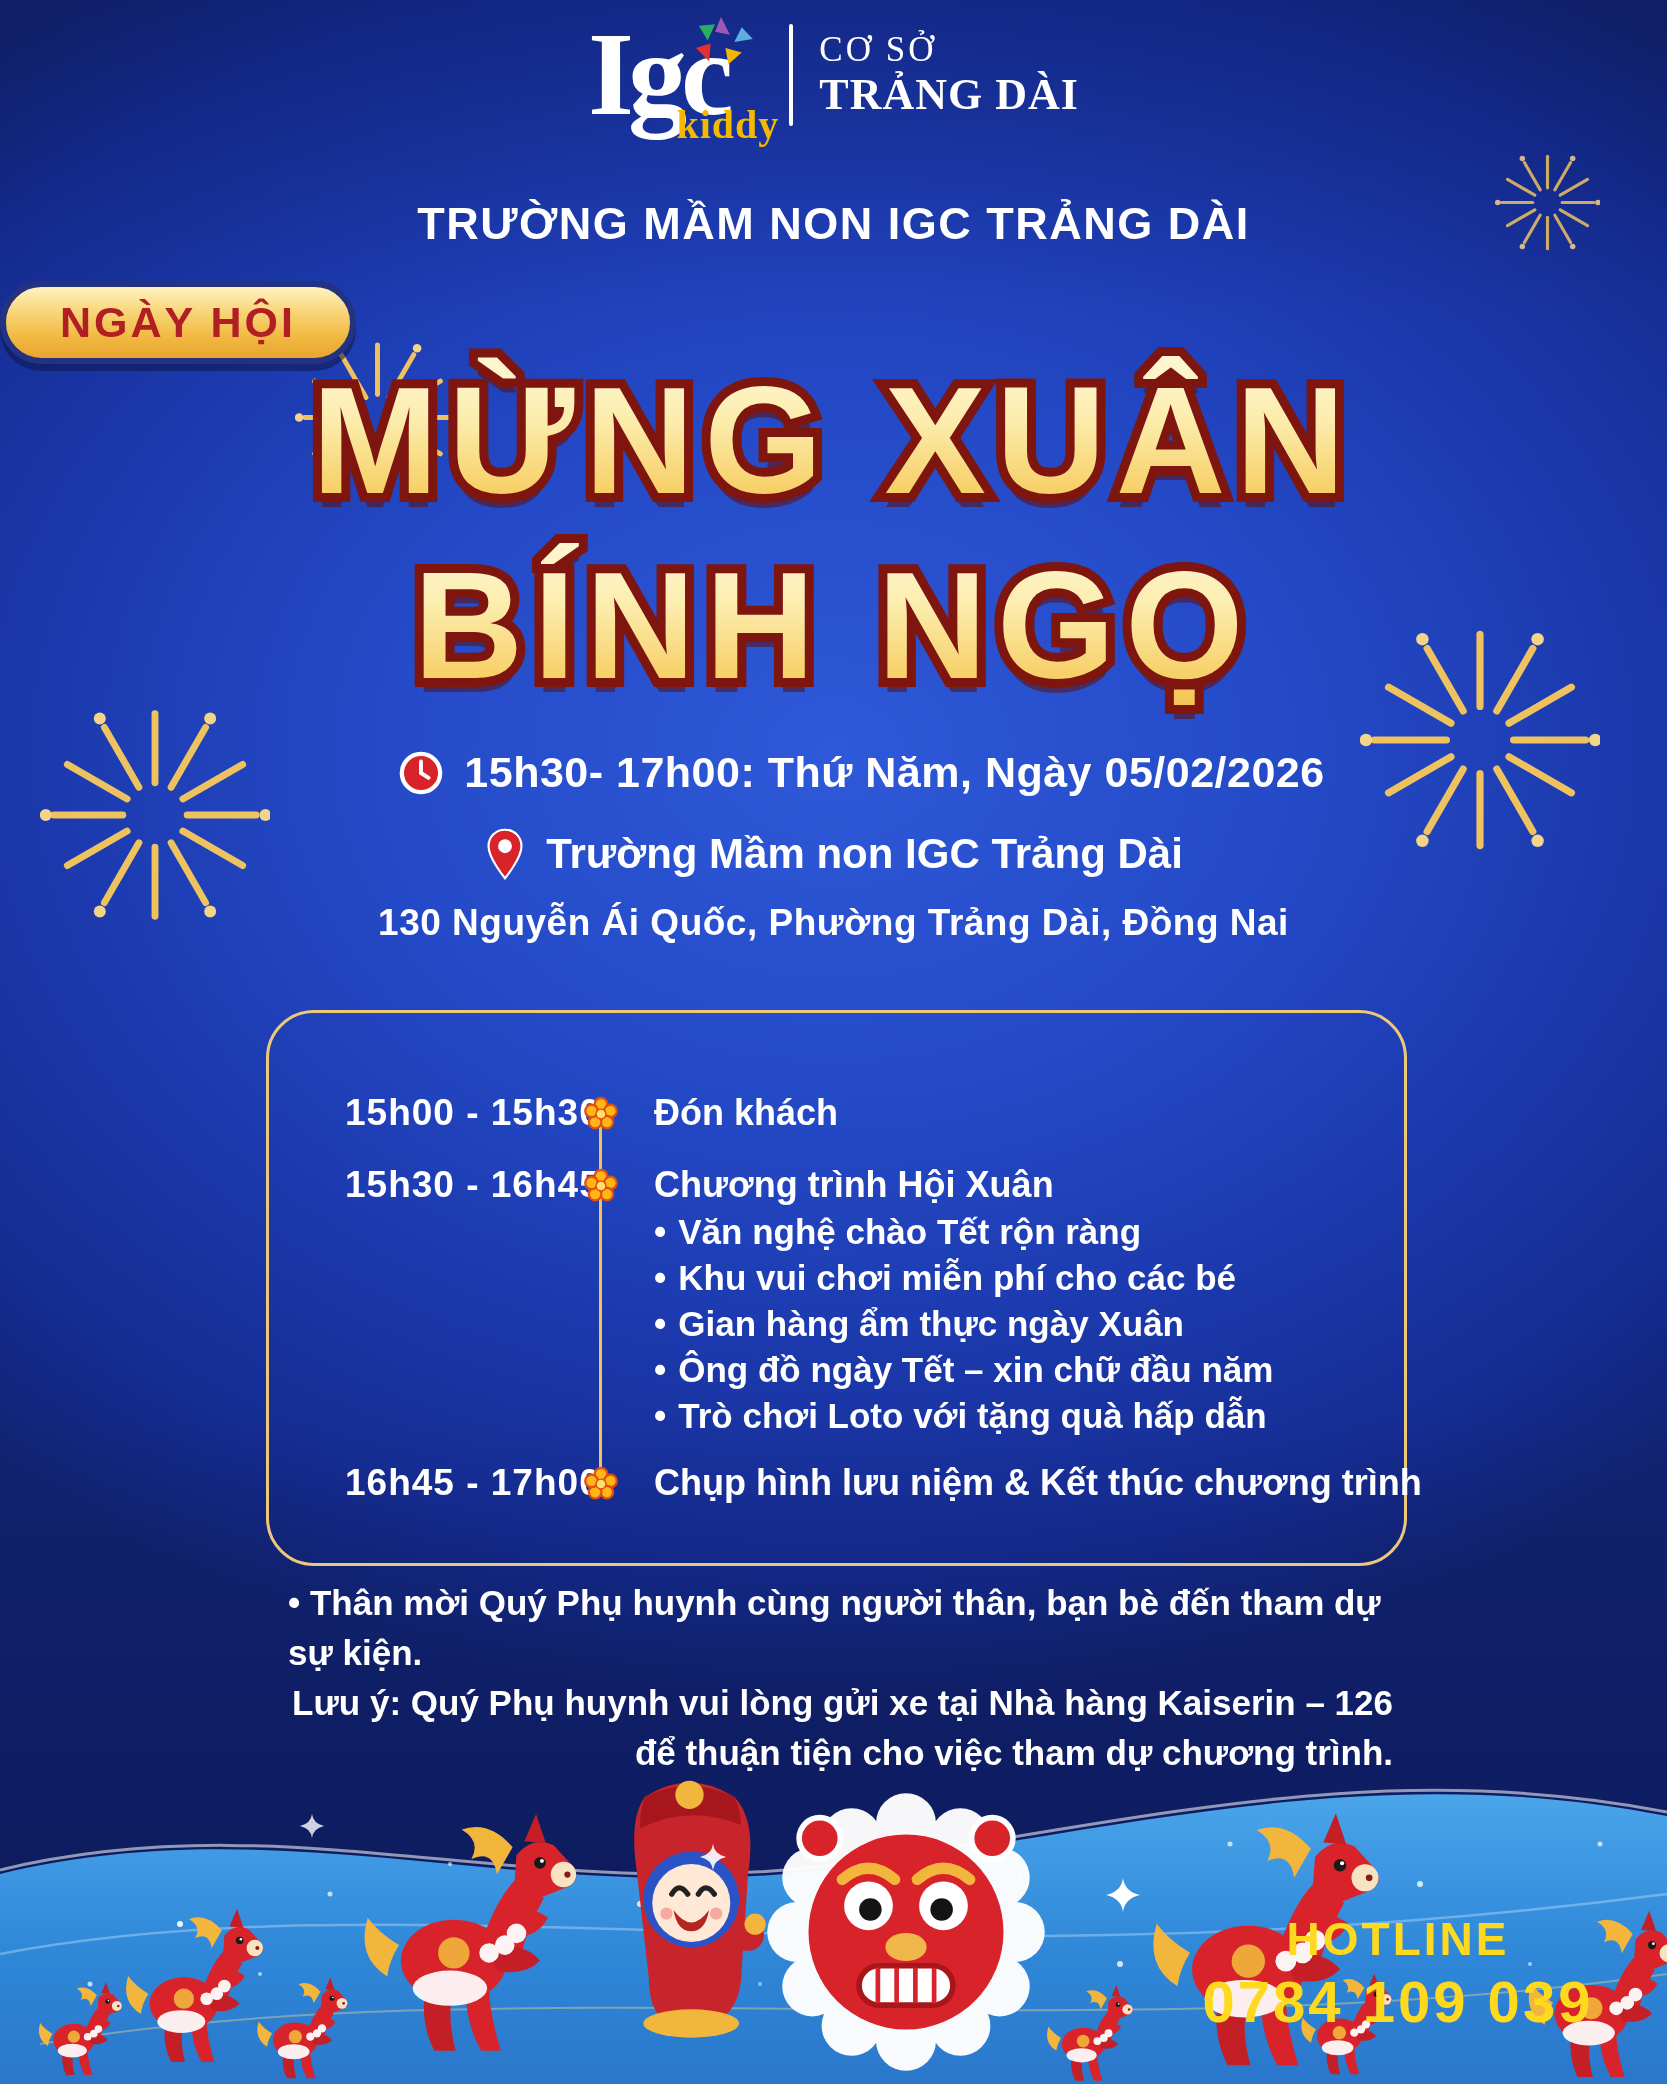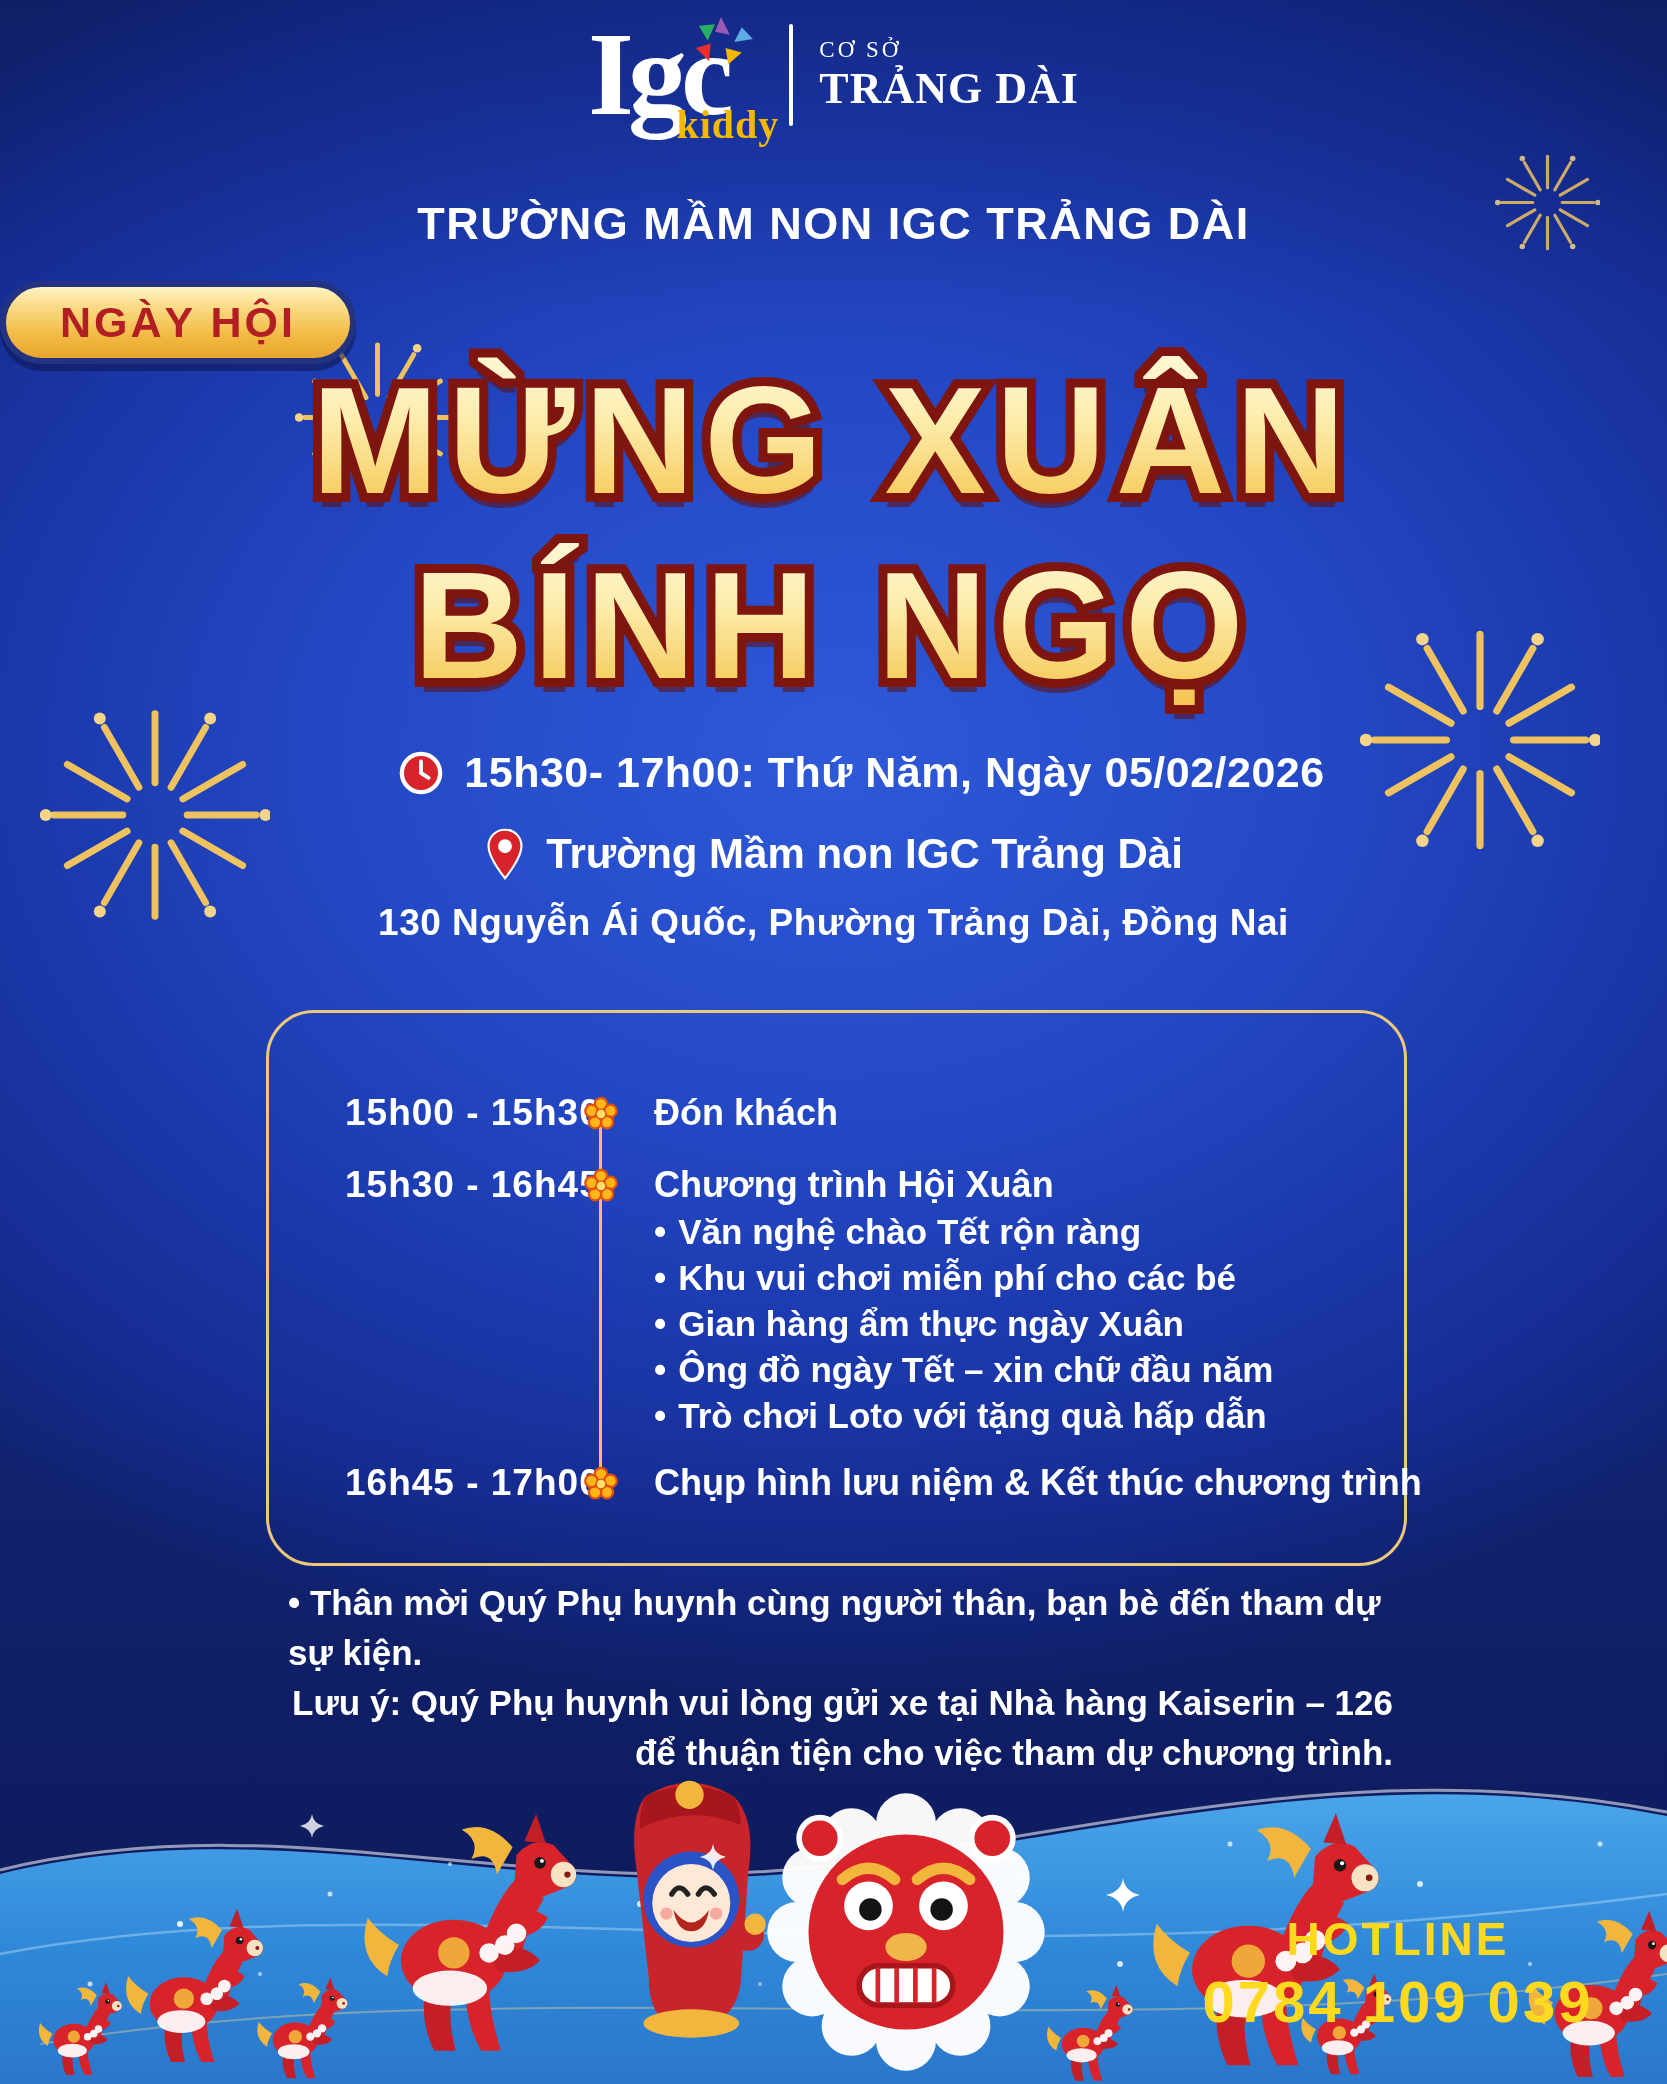--- a/index.html
+++ b/index.html
@@ -13,21 +13,21 @@
     background:linear-gradient(180deg, rgba(8,16,70,.22) 0%, rgba(8,16,70,0) 15%, rgba(8,16,70,0) 68%, rgba(8,14,60,.45) 97%);}
 
   
   .logo-row{position:absolute;top:22px;left:0;width:100%;display:flex;justify-content:center;align-items:center;gap:26px;z-index:5;font-family:Liberation Serif, serif;}
   .brand-block{position:relative;padding-right:36px;}
   .brand-text{font-size:118px;font-weight:900;color:#fff;letter-spacing:-6px;line-height:.9;}
   .brand-star{position:absolute;left:96px;top:-14px;width:74px;height:74px;}
   .kiddy{position:absolute;right:-16px;bottom:-20px;color:#f5b800;font-size:40px;font-weight:800;letter-spacing:1px;}
   .logo-divider{width:4px;height:102px;background:#fff;border-radius:2px;}
   .branch{color:#fff;line-height:1.05;}
-  .branch-1{font-size:23px;font-weight:400;letter-spacing:3px;}
+  .branch-1{font-size:35px;font-weight:400;letter-spacing:3px;}
   .branch-2{font-size:44px;font-weight:800;letter-spacing:1px;margin-top:4px;}
 
   
   .school-name{position:absolute;top:198px;left:0;width:100%;text-align:center;color:#fff;
     font-size:45px;font-weight:800;letter-spacing:1.5px;z-index:5;}
   .badge-wrap{position:absolute;top:281px;left:0;width:100%;z-index:5;}
   .event-badge{display:inline-block;padding:11px 54px;border-radius:60px;
     background:linear-gradient(180deg,#fff3c2 0%,#f9d87e 32%,#f1b941 70%,#e9a52f 100%);
     border:6px solid #24337f;box-shadow:0 7px 0 rgba(13,22,76,.55);
     color:#b11f24;font-size:43px;font-weight:900;letter-spacing:3px;}

